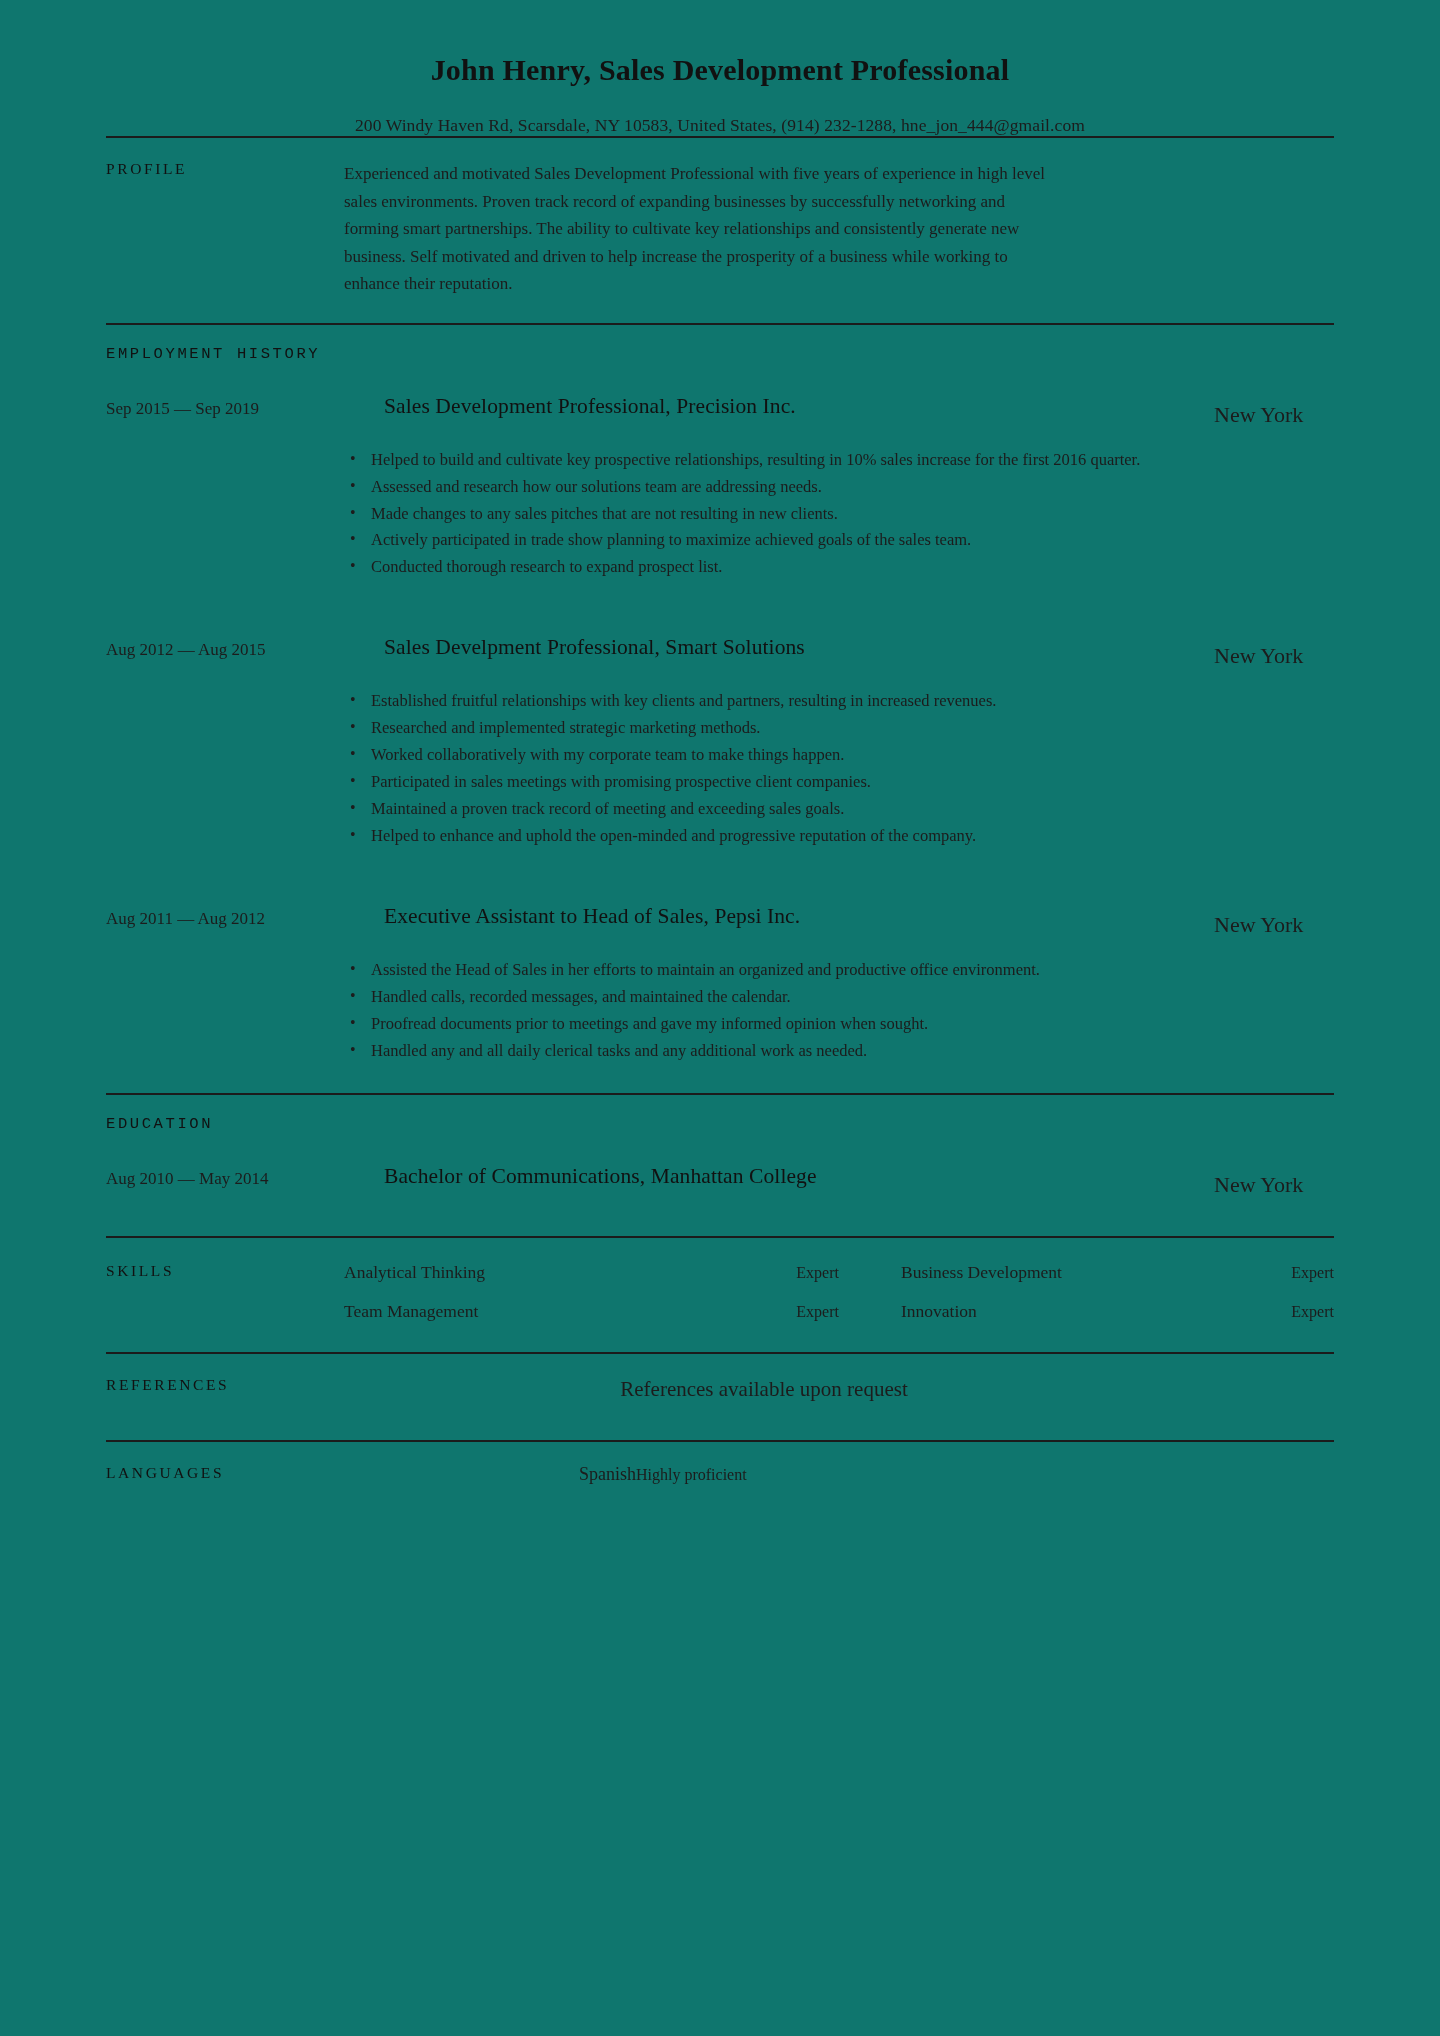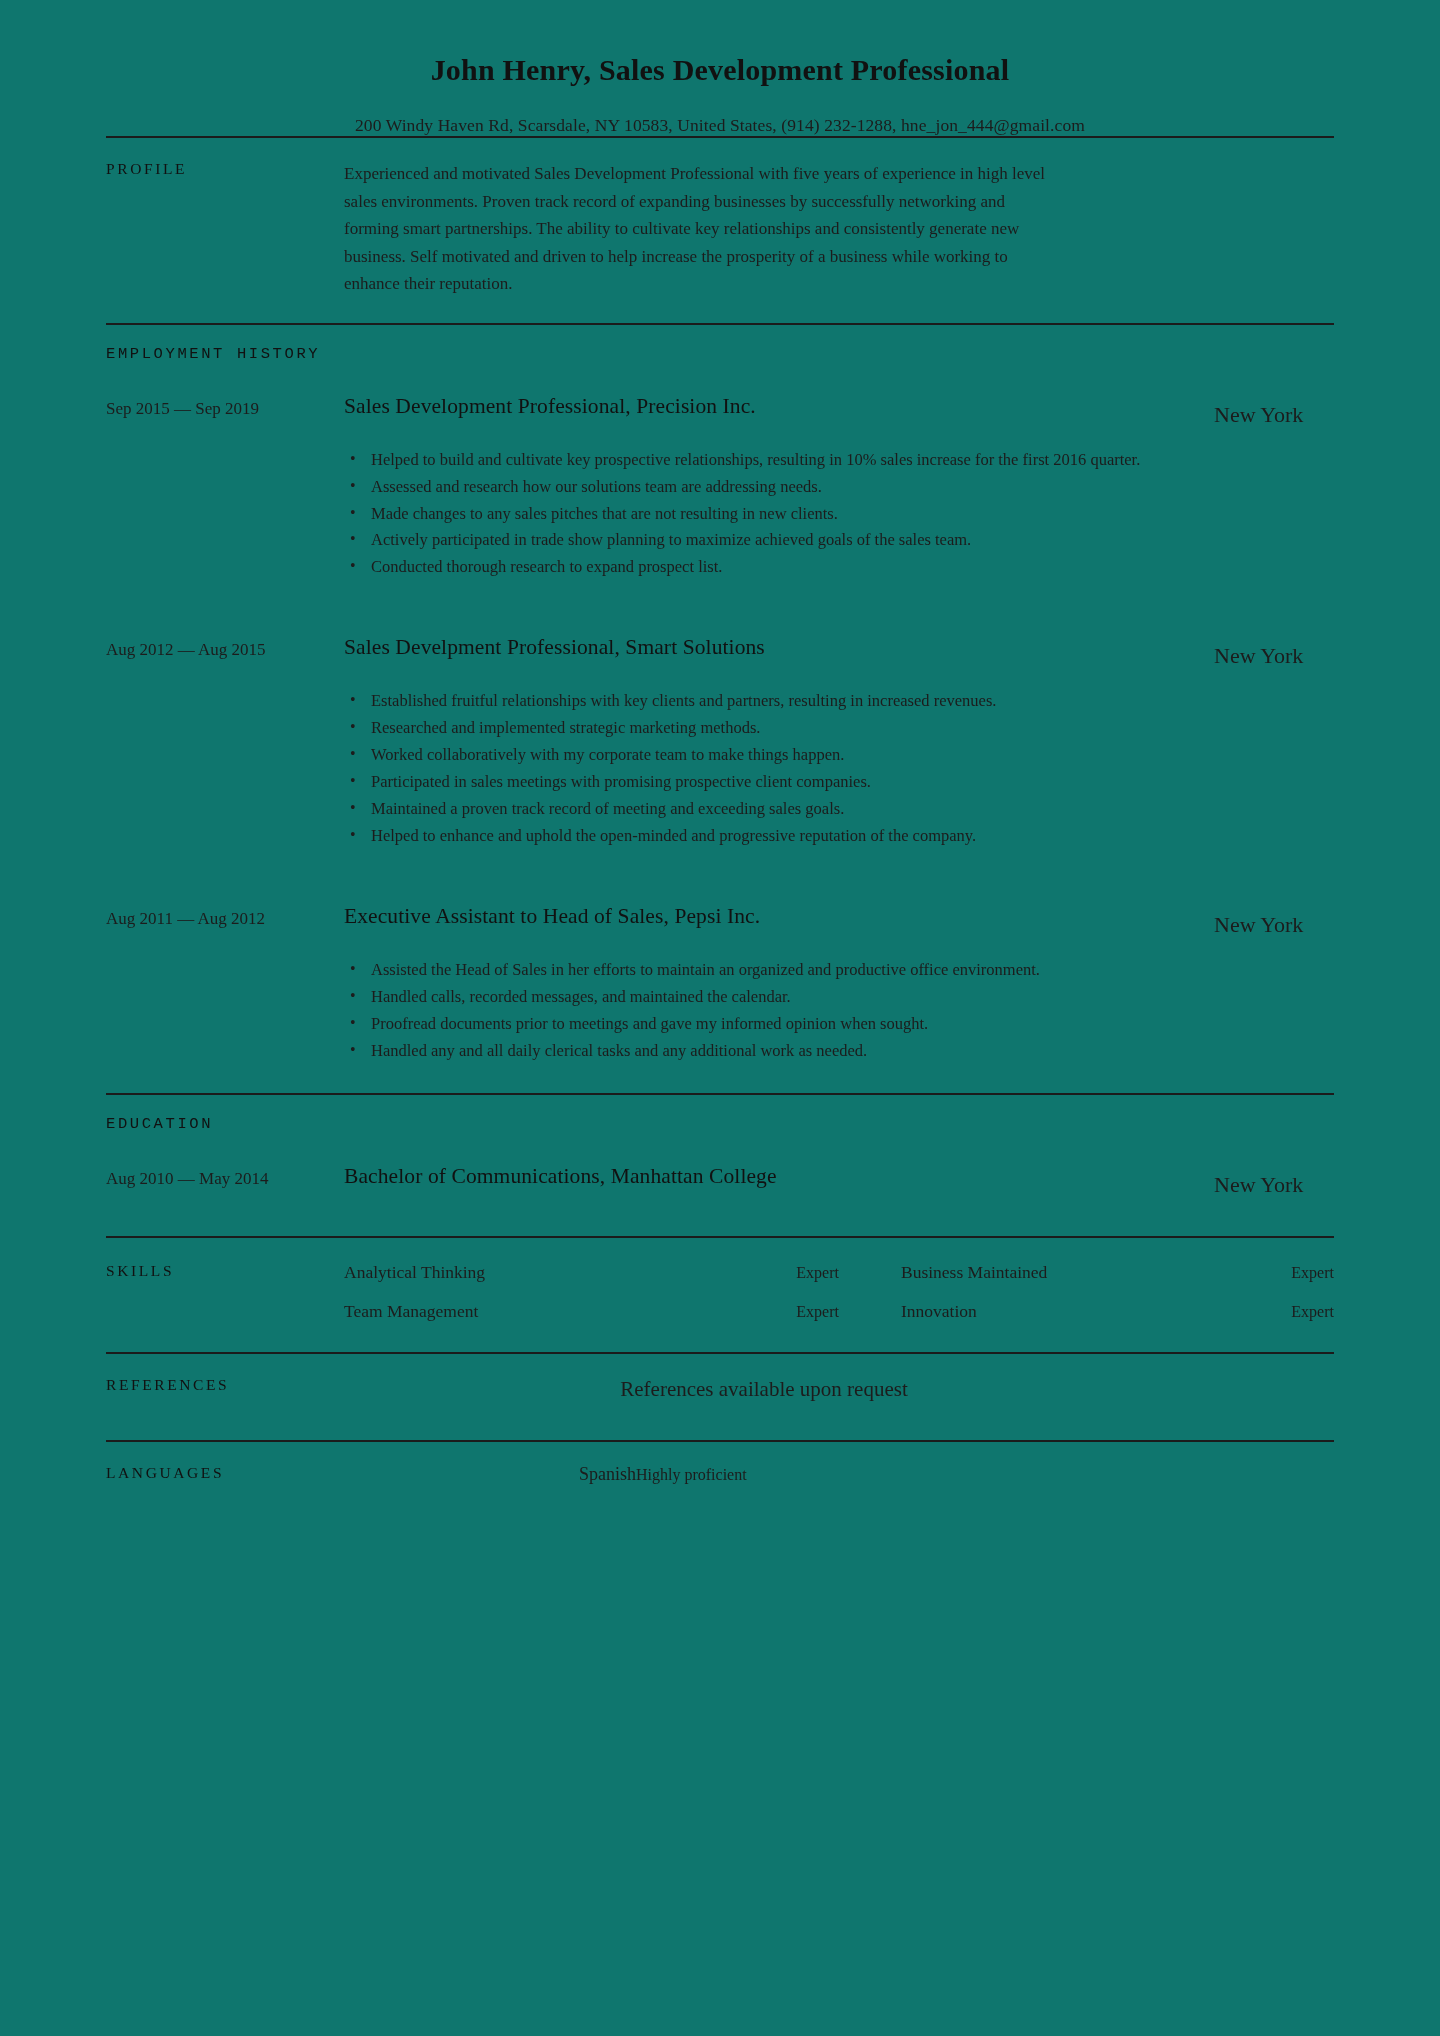--- a/index.html
+++ b/index.html
@@ -87,20 +87,21 @@
   .band-heading {
     padding-top: 20px;
     padding-bottom: 6px;
     font-family: Liberation Mono, monospace;
   }
   
   .entry {
     display: flex;
     align-items: flex-start;
     padding-top: 24px;
+    gap: 40px;
   }
   .entry-date-col {
     width: 238px;
     flex: 0 0 238px;
     font-size: 17px;
     color: #1c1c1c;
     padding-top: 6px;
     box-sizing: border-box;
   }
   .entry-main-col {
@@ -321,21 +322,21 @@
 
     <hr class="rule">
     <div class="section skills-section">
       <div class="section-label-col">
         <div class="section-label">SKILLS</div>
       </div>
       <div class="section-body">
         <div class="skills-grid">
           <div class="skill-name">Analytical Thinking</div>
           <div class="skill-level">Expert</div>
-          <div class="skill-name skill-col-2">Business Maintained</div>
+          <div class="skill-name skill-col-2">Business Development</div>
           <div class="skill-level">Expert</div>
 
           <div class="skill-name">Team Management</div>
           <div class="skill-level">Expert</div>
           <div class="skill-name skill-col-2">Innovation</div>
           <div class="skill-level">Expert</div>
         </div>
       </div>
     </div>
 

